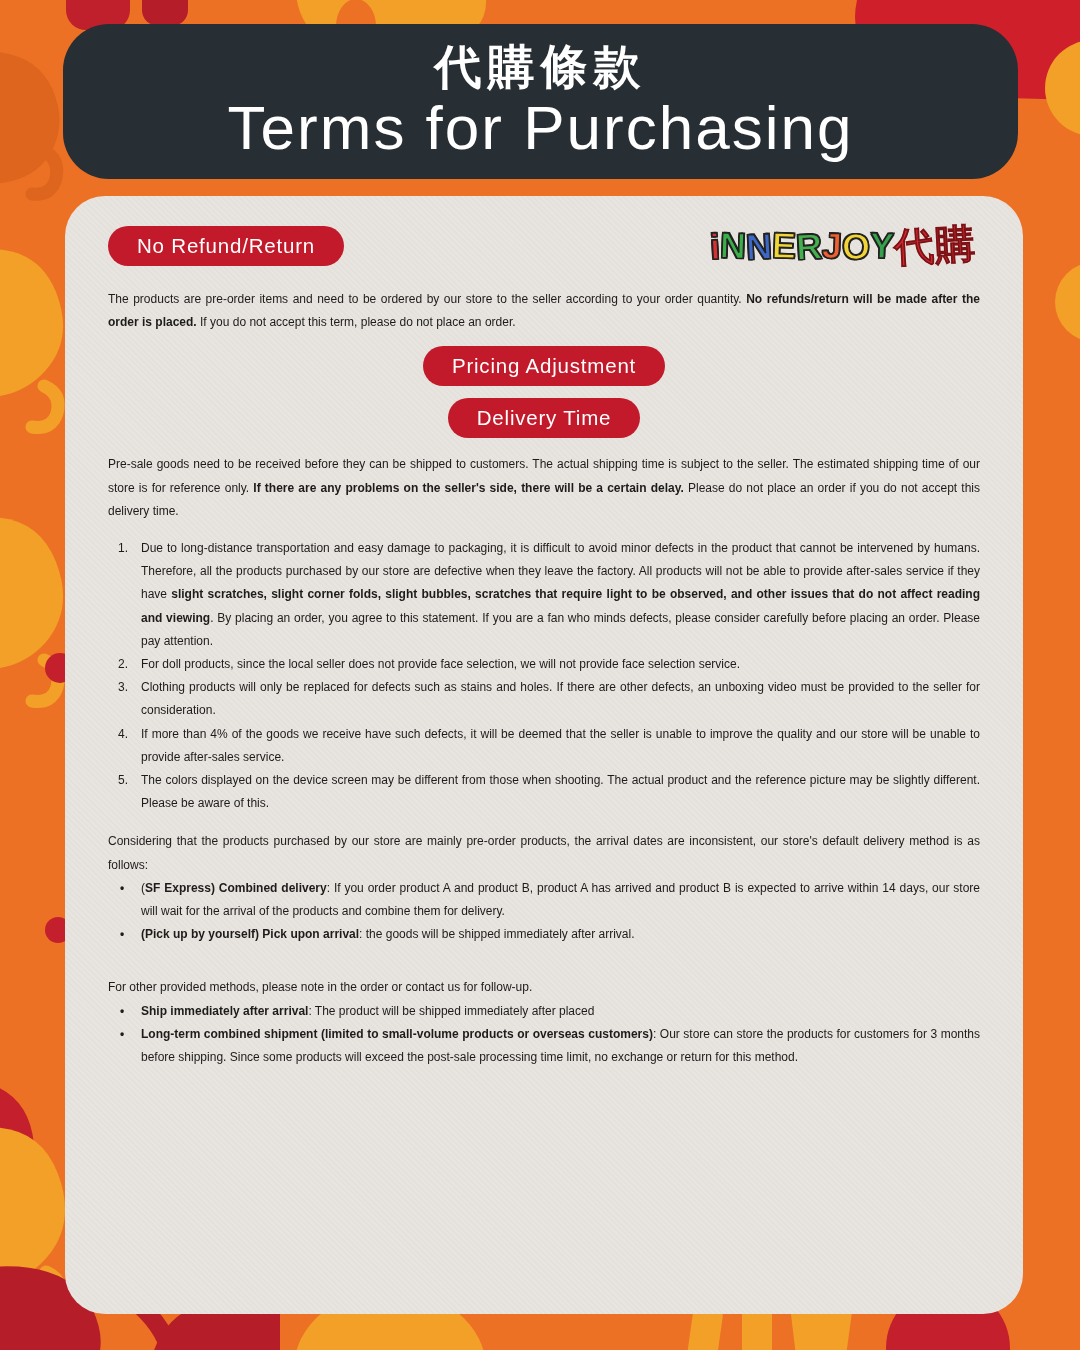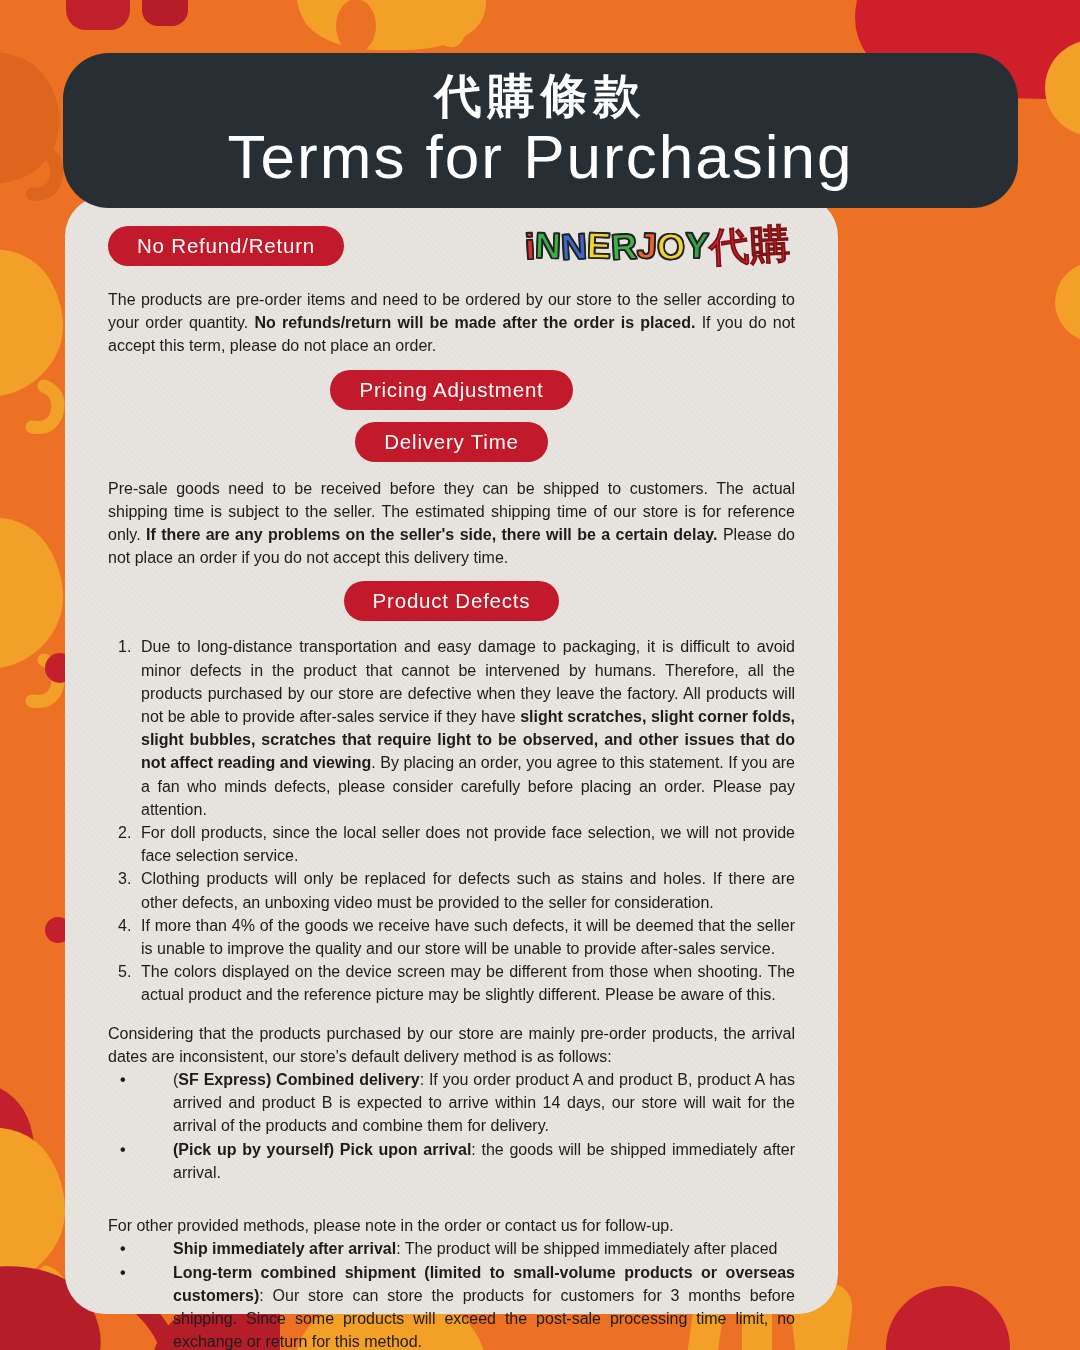--- a/index.html
+++ b/index.html
@@ -5,31 +5,31 @@
   html,body{margin:0;padding:0;}
   body{
     width:1080px;height:1350px;position:relative;overflow:hidden;
     background:#ED7124;
     font-family:"Liberation Sans","DejaVu Sans",sans-serif;
   }
   .bg-decor{position:absolute;left:0;top:0;width:1080px;height:1350px;}
 
   
   .banner{
-    position:absolute;left:63px;top:53px;width:955px;height:155px;
+    position:absolute;left:63px;top:24px;width:955px;height:155px;
     background:#272E34;border-radius:46px;
     display:flex;flex-direction:column;align-items:center;justify-content:center;
     color:#fff;z-index:3;
   }
   .banner .zh{font-size:47px;font-weight:700;letter-spacing:6px;line-height:1.12;}
   .banner .en{font-size:62px;font-weight:400;letter-spacing:2px;line-height:1.1;}
 
   
   .card{
-    position:absolute;left:65px;top:196px;width:773px;height:1118px;
+    position:absolute;left:65px;top:196px;width:958px;height:1118px;
     background:#E8E4DF;border-radius:40px;z-index:2;
     box-sizing:border-box;padding:0 43px;
     background-image:repeating-linear-gradient(45deg,rgba(0,0,0,.015) 0 2px,transparent 2px 4px);
     color:#1D1C1B;
   }
 
   .toprow{margin-top:22px;display:flex;align-items:center;justify-content:space-between;}
 
   .pill{
     display:inline-block;background:#C31A2B;color:#fff;
@@ -41,33 +41,33 @@
   .logo{white-space:nowrap;font-weight:700;margin-right:4px;}
   .logo span{
     display:inline-block;font-size:36px;
     -webkit-text-stroke:1.4px #22211f;
     text-shadow:1px 1px 0 #22211f,-1px 1px 0 #22211f,1px -1px 0 #22211f,-1px -1px 0 #22211f;
   }
   .logo span:nth-child(odd){transform:rotate(-3deg);}
   .logo span:nth-child(even){transform:rotate(2deg) translateY(-1px);}
   .logo span.cjk{font-size:40px;letter-spacing:1px;text-shadow:none;-webkit-text-stroke:0.6px #7a1216;}
 
-  .body-text{font-size:16px;line-height:23.2px;text-align:justify;}
+  .body-text{font-size:12px;line-height:23.2px;text-align:justify;}
   p.body-text{margin:15px 0 0 0;}
   .b{font-weight:700;}
 
   ol.numlist{list-style:none;margin:14px 0 0 0;padding:0 0 0 10px;}
   ol.numlist li{display:flex;}
   ol.numlist .num{flex:0 0 23px;}
   ol.numlist .txt{flex:1;text-align:justify;}
 
   ul.dotlist{list-style:none;margin:0;padding:0 0 0 12px;}
   ul.dotlist li{display:flex;}
   ul.dotlist .dot{flex:0 0 21px;font-weight:700;}
-  ul.dotlist .txt{flex:1;text-align:justify;margin-left:32px;}
+  ul.dotlist .txt{flex:1;text-align:justify;}
 
   .gap{height:15px;}
 </style>
 </head>
 <body>
 
 <svg class="bg-decor" viewBox="0 0 1080 1350" aria-hidden="true">
 
   <g fill="#C0202B">
     <rect x="66" y="-26" width="64" height="56" rx="20"></rect>
@@ -135,21 +135,20 @@
     <div class="logo"><span style="color: rgb(217, 48, 54);">i</span><span style="color: rgb(59, 174, 76);">N</span><span style="color: rgb(62, 104, 200);">N</span><span style="color: rgb(239, 213, 54);">E</span><span style="color: rgb(68, 175, 79);">R</span><span style="color: rgb(238, 95, 51);">J</span><span style="color: rgb(242, 212, 56);">O</span><span style="color: rgb(53, 161, 76);">Y</span><span class="cjk" style="color: rgb(215, 40, 46);">代購</span></div>
   </div>
 
   <p class="body-text"><span>The products are pre-order items and need to be ordered by our store to the seller according to your order quantity. </span><span class="b">No refunds/return will be made after the order is placed.</span><span> If you do not accept this term, please do not place an order.</span></p>
 
   <div class="pill-row"><div class="pill">Pricing Adjustment</div></div>
 
   <div class="pill-row"><div class="pill">Delivery Time</div></div>
   <p class="body-text"><span>Pre-sale goods need to be received before they can be shipped to customers. The actual shipping time is subject to the seller. The estimated shipping time of our store is for reference only. </span><span class="b">If there are any problems on the seller's side, there will be a certain delay.</span><span> Please do not place an order if you do not accept this delivery time.</span></p>
 
-  <div class="pill-row"><div class="pill">Product Defects</div></div>
   <ol class="numlist body-text">
     <li>
       <span class="num">1.</span>
       <span class="txt"><span>Due to long-distance transportation and easy damage to packaging, it is difficult to avoid minor defects in the product that cannot be intervened by humans. Therefore, all the products purchased by our store are defective when they leave the factory. All products will not be able to provide after-sales service if they have </span><span class="b">slight scratches, slight corner folds, slight bubbles, scratches that require light to be observed, and other issues that do not affect reading and viewing</span><span>. By placing an order, you agree to this statement. If you are a fan who minds defects, please consider carefully before placing an order. Please pay attention.</span></span>
     </li>
     <li>
       <span class="num">2.</span>
       <span class="txt"><span>For doll products, since the local seller does not provide face selection, we will not provide face selection service.</span></span>
     </li>
     <li>

